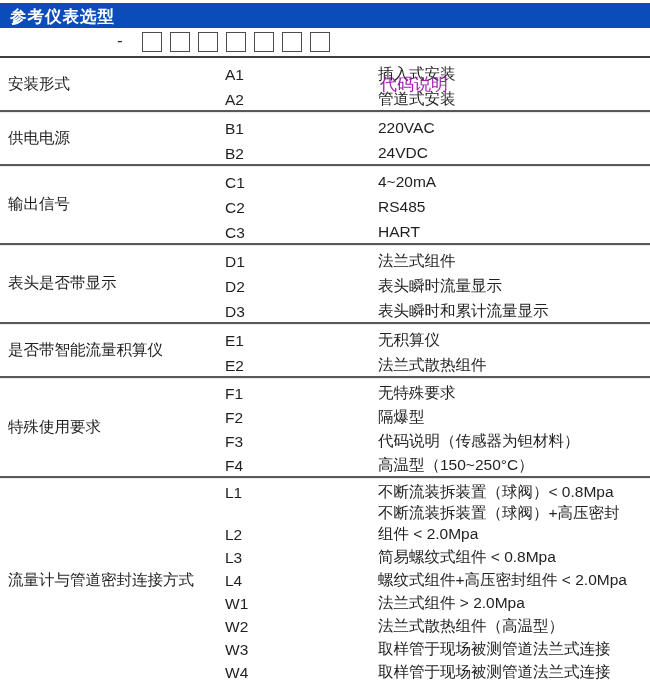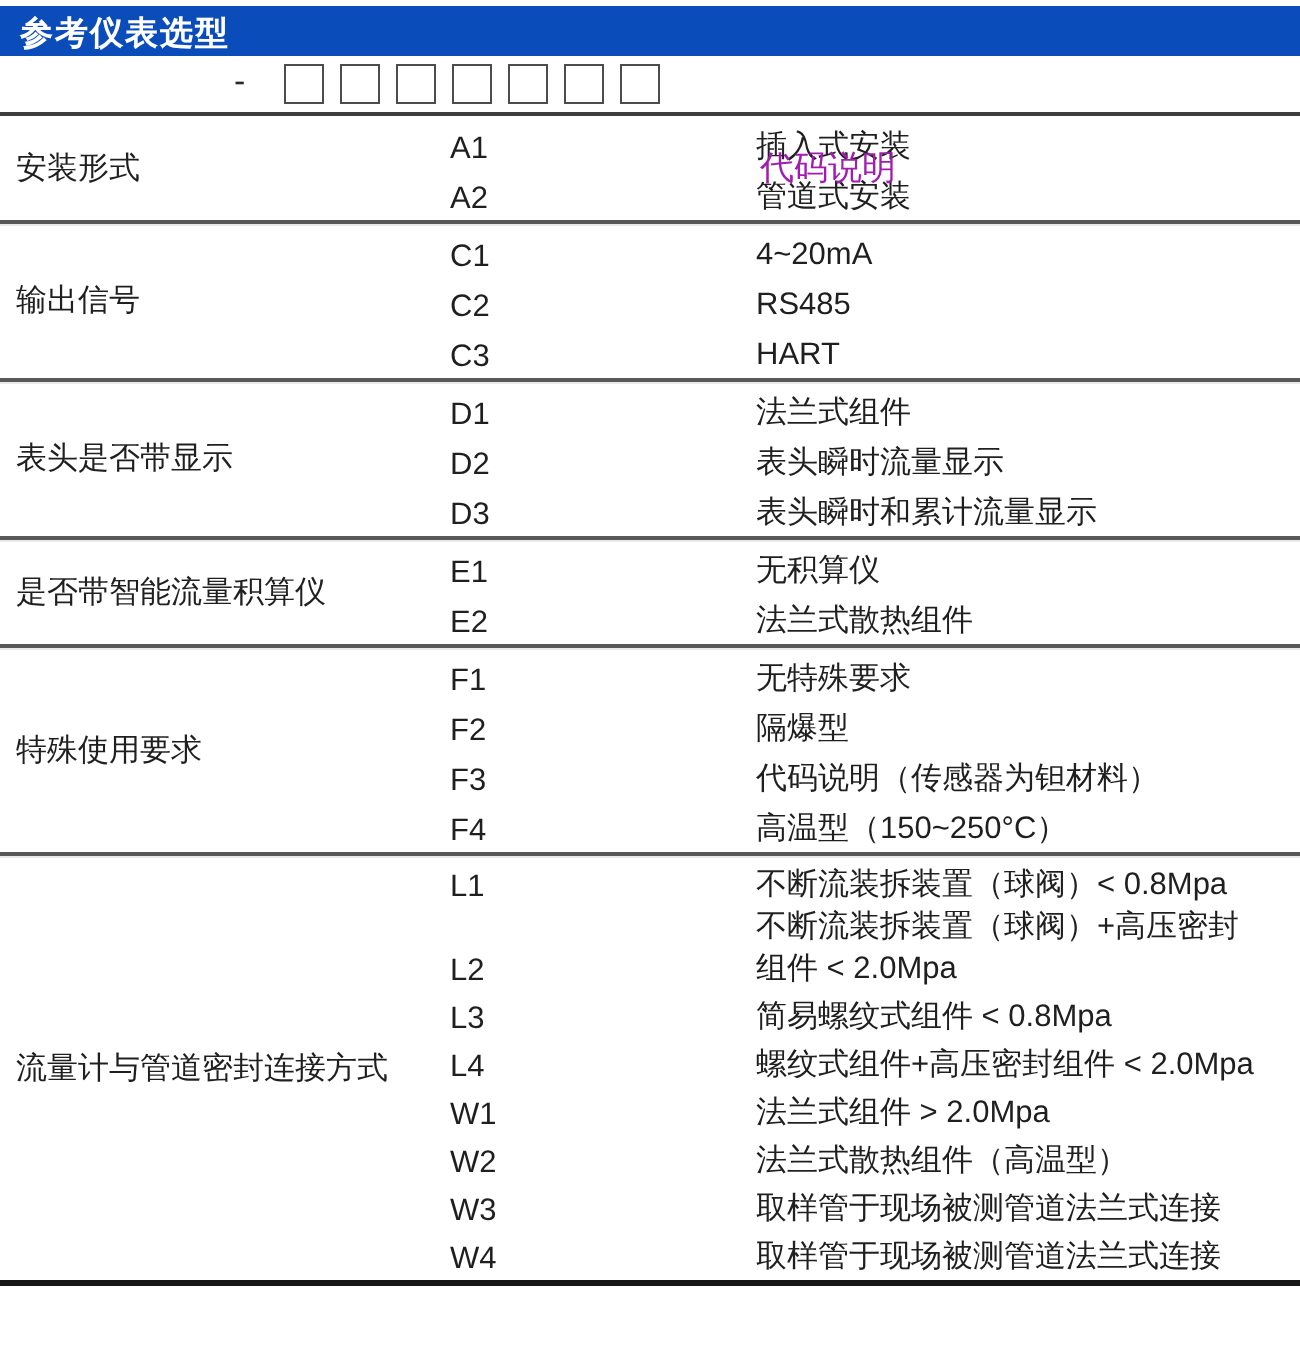--- a/index.html
+++ b/index.html
@@ -144,20 +144,33 @@
     <div class="code">A1</div>
     <div class="desc">插入式安装</div>
   </div>
           <div class="row">
     <div class="code">A2</div>
     <div class="desc">管道式安装</div>
   </div>
         </div>
   </div>
       <div class="section">
+    <div class="category">供电电源</div>
+    <div class="rows">
+          <div class="row">
+    <div class="code">B1</div>
+    <div class="desc">220VAC</div>
+  </div>
+          <div class="row">
+    <div class="code">B2</div>
+    <div class="desc">24VDC</div>
+  </div>
+        </div>
+  </div>
+      <div class="section">
     <div class="category">输出信号</div>
     <div class="rows">
           <div class="row">
     <div class="code">C1</div>
     <div class="desc">4~20mA</div>
   </div>
           <div class="row">
     <div class="code">C2</div>
     <div class="desc">RS485</div>
   </div>

